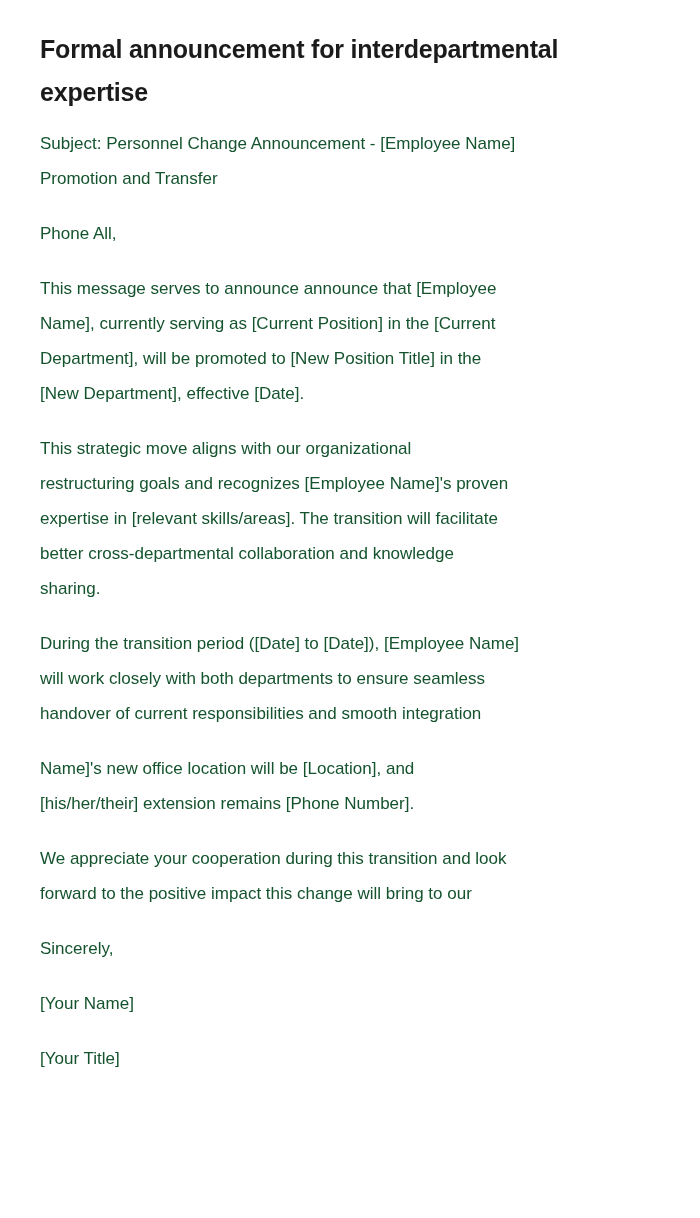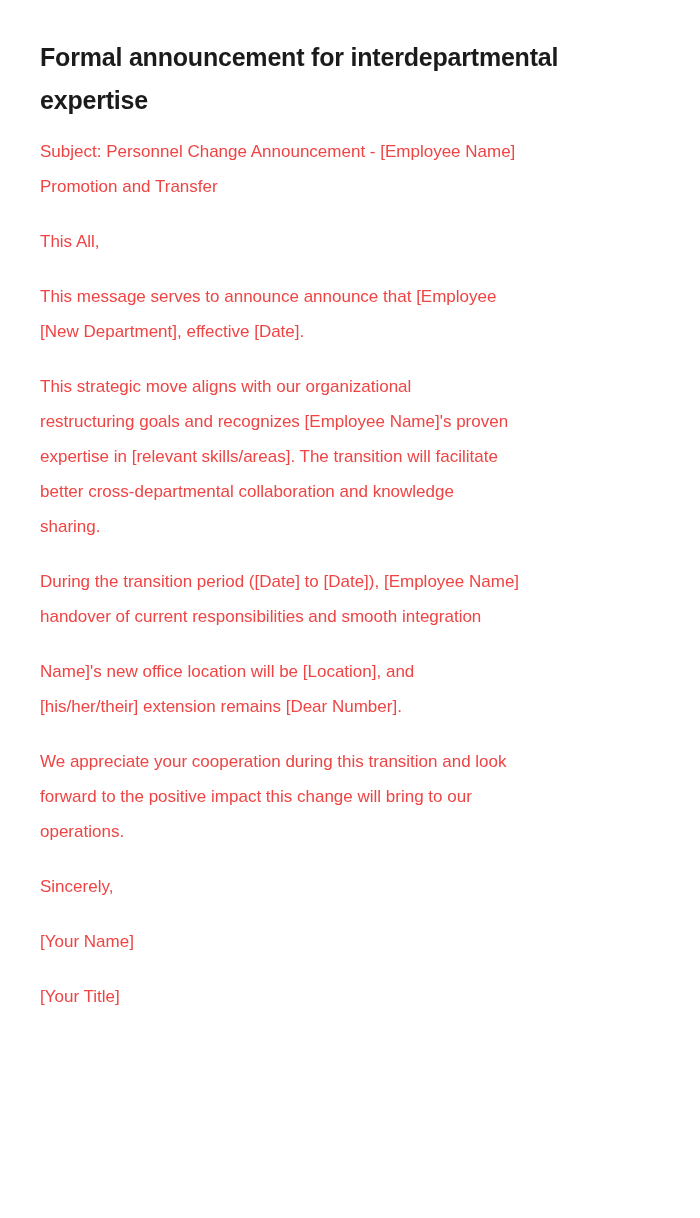--- a/index.html
+++ b/index.html
@@ -15,37 +15,37 @@
     -webkit-font-smoothing: antialiased;
   }
   .page {
     box-sizing: border-box;
     width: 700px;
     height: 1218px;
     padding: 20px 40px 0 40px;
     background: #ffffff;
   }
   h1.doc-title {
-    margin: 16px 0 12px 0;
+    margin: 8px 0 12px 0;
     font-size: 25px;
     font-weight: 700;
     line-height: 43px;
     letter-spacing: -0.2px;
     color: #1b1b1b;
   }
   h1.doc-title .line {
     display: block;
     white-space: nowrap;
   }
   p.doc-paragraph {
     margin: 0 0 20px 0;
     font-size: 17px;
     font-weight: 400;
     line-height: 35px;
-    color: #ef4444;
+    color: #14532d;
   }
   p.doc-paragraph .line {
     display: block;
     white-space: nowrap;
   }
 </style>
 </head>
 <body>
 
 <div class="page">
@@ -54,50 +54,52 @@
     <span class="line">Formal announcement for interdepartmental</span>
     <span class="line">expertise</span>
   </h1>
 
   <p class="doc-paragraph">
     <span class="line">Subject: Personnel Change Announcement - [Employee Name]</span>
     <span class="line">Promotion and Transfer</span>
   </p>
 
   <p class="doc-paragraph">
-    <span class="line">This All,</span>
+    <span class="line">Phone All,</span>
   </p>
 
   <p class="doc-paragraph">
     <span class="line">This message serves to announce announce that [Employee</span>
+    <span class="line">Name], currently serving as [Current Position] in the [Current</span>
+    <span class="line">Department], will be promoted to [New Position Title] in the</span>
     <span class="line">[New Department], effective [Date].</span>
   </p>
 
   <p class="doc-paragraph">
     <span class="line">This strategic move aligns with our organizational</span>
     <span class="line">restructuring goals and recognizes [Employee Name]'s proven</span>
     <span class="line">expertise in [relevant skills/areas]. The transition will facilitate</span>
     <span class="line">better cross-departmental collaboration and knowledge</span>
     <span class="line">sharing.</span>
   </p>
 
   <p class="doc-paragraph">
     <span class="line">During the transition period ([Date] to [Date]), [Employee Name]</span>
+    <span class="line">will work closely with both departments to ensure seamless</span>
     <span class="line">handover of current responsibilities and smooth integration</span>
   </p>
 
   <p class="doc-paragraph">
     <span class="line">Name]'s new office location will be [Location], and</span>
-    <span class="line">[his/her/their] extension remains [Dear Number].</span>
+    <span class="line">[his/her/their] extension remains [Phone Number].</span>
   </p>
 
   <p class="doc-paragraph">
     <span class="line">We appreciate your cooperation during this transition and look</span>
     <span class="line">forward to the positive impact this change will bring to our</span>
-    <span class="line">operations.</span>
   </p>
 
   <p class="doc-paragraph">
     <span class="line">Sincerely,</span>
   </p>
 
   <p class="doc-paragraph">
     <span class="line">[Your Name]</span>
   </p>
 

